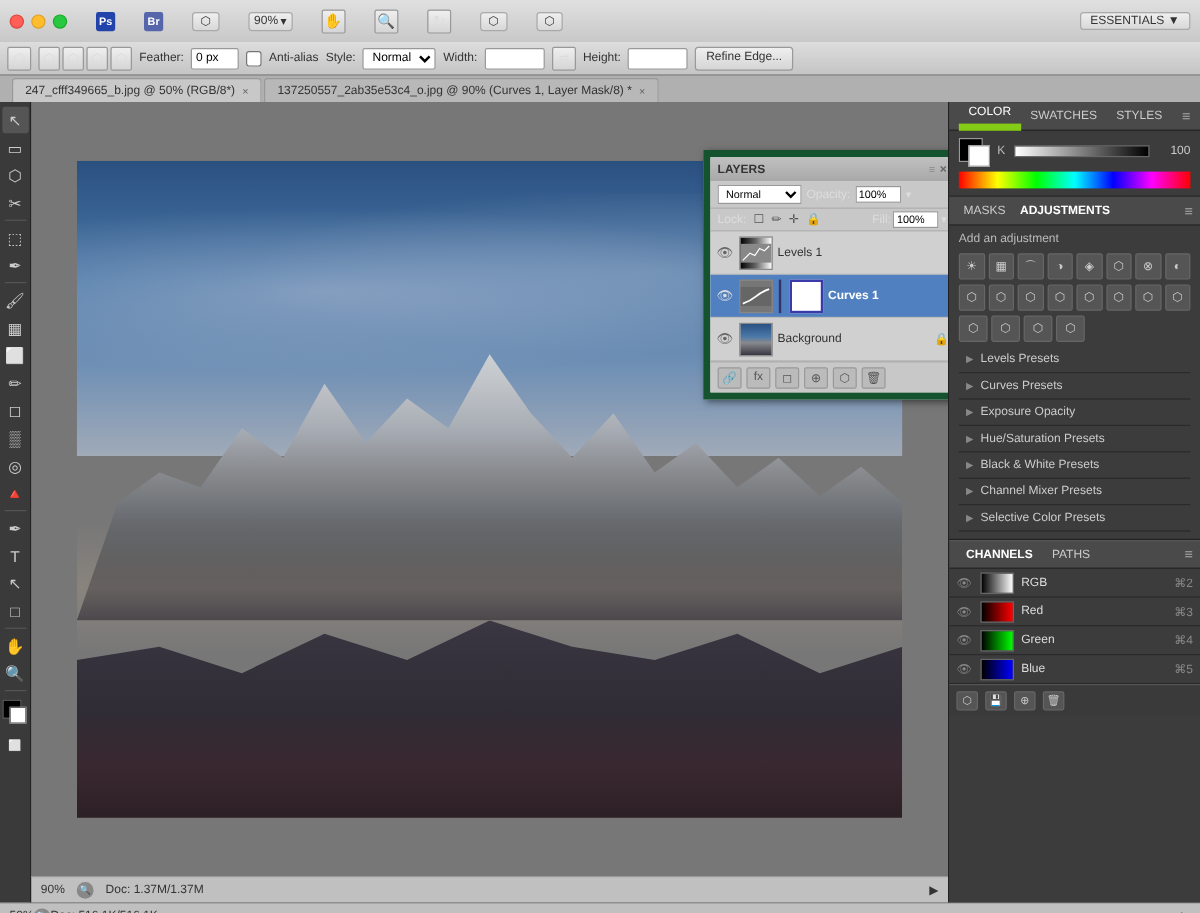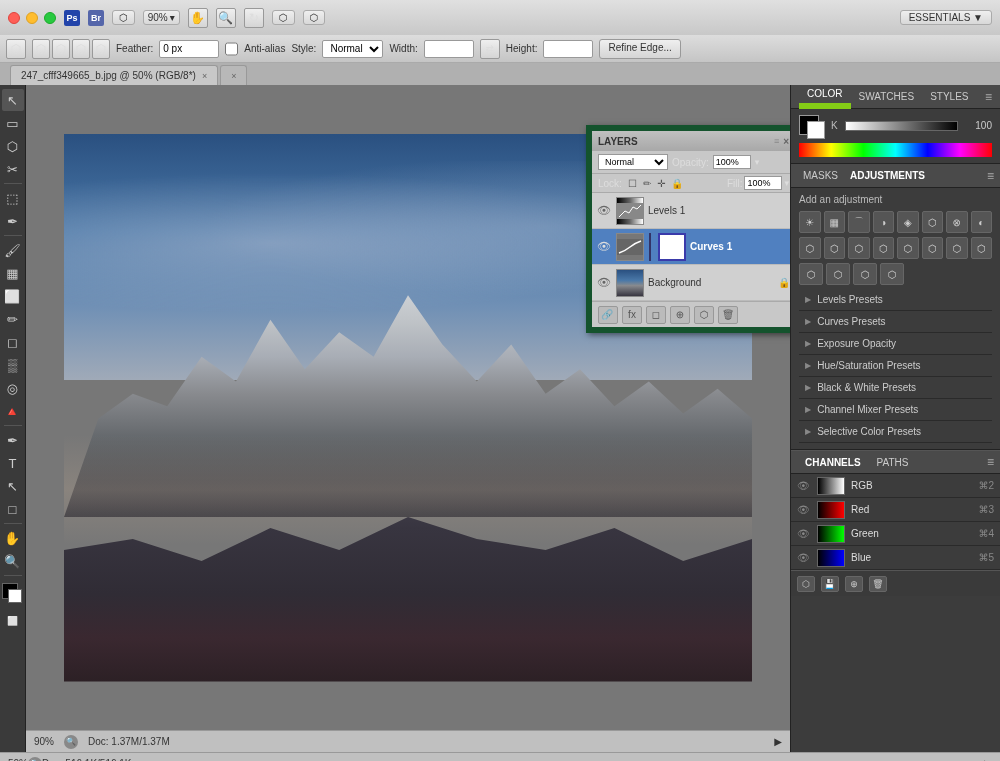--- a/index.html
+++ b/index.html
@@ -1,19 +1,19 @@
 <!DOCTYPE html>
 <html><head>
   <meta charset="utf-8">
   <style>
     * { box-sizing: border-box; margin: 0; padding: 0; }
     body { font-family: 'Arial', sans-serif; font-size: 11px; background: #4a4a4a; color: #ddd; overflow: hidden; width: 1000px; height: 761px; }
 
     
-    .title-bar { height: 35px; background: linear-gradient(to bottom, #e0e0e0, #c8c8c8); display: flex; align-items: center; padding: 16px 8px; gap: 8px; }
+    .title-bar { height: 35px; background: linear-gradient(to bottom, #e0e0e0, #c8c8c8); display: flex; align-items: center; padding: 16px 8px; gap: 24px; }
     .traffic-lights { display: flex; gap: 6px; align-items: center; }
     .traffic-light { width: 12px; height: 12px; border-radius: 50%; }
     .tl-close { background: #ff5f57; border: 1px solid #e0443e; }
     .tl-min { background: #ffbd2e; border: 1px solid #dea123; }
     .tl-max { background: #28c940; border: 1px solid #1aab29; }
     .app-icon { width: 16px; height: 16px; background: #2244aa; border-radius: 2px; display: flex; align-items: center; justify-content: center; font-size: 9px; font-weight: bold; color: white; }
     .title-bar-btn { background: linear-gradient(to bottom, #efefef, #d8d8d8); border: 1px solid #aaa; border-radius: 3px; padding: 1px 6px; font-size: 10px; color: #333; cursor: pointer; }
     .title-bar-zoom { display: flex; align-items: center; gap: 2px; background: linear-gradient(to bottom, #efefef, #d8d8d8); border: 1px solid #aaa; border-radius: 3px; padding: 1px 4px; font-size: 10px; color: #333; }
     .essentials-btn { margin-left: auto; background: linear-gradient(to bottom, #efefef, #d8d8d8); border: 1px solid #aaa; border-radius: 3px; padding: 1px 8px; font-size: 10px; color: #333; cursor: pointer; }
 
@@ -145,41 +145,42 @@
 
 <div class="options-bar">
   <div class="opt-icon">⬡</div>
   <div style="display:flex; gap:2px;">
     <div class="opt-icon" style="width:18px;">⬡</div>
     <div class="opt-icon" style="width:18px;">⬡</div>
     <div class="opt-icon" style="width:18px;">⬡</div>
     <div class="opt-icon" style="width:18px;">⬡</div>
   </div>
   <label>Feather:</label>
-  <input type="text" style="width: 60px;" value="0 px">
+  <input type="text" style="width: 40px;" value="0 px">
   <input type="checkbox" style="">
   <label>Anti-alias</label>
   <label>Style:</label>
   <select style="font-size:10px; height:18px;">
     <option>Normal</option>
   </select>
   <label>Width:</label>
   <input type="text" style="width: 50px;">
   <div class="opt-icon" style="font-size:10px;">⇄</div>
   <label>Height:</label>
   <input type="text" style="width: 50px;">
   <div class="options-bar-btn">Refine Edge...</div>
 </div>
 
 <div class="tab-bar">
   <div class="tab">
     <span>247_cfff349665_b.jpg @ 50% (RGB/8*)</span>
     <span class="tab-close">×</span>
   </div>
   <div class="tab active">
+    <span>137250557_2ab35e53c4_o.jpg @ 90% (Curves 1, Layer Mask/8) *</span>
     <span class="tab-close">×</span>
   </div>
 </div>
 
 <div class="main-layout">
 
   <div class="toolbar">
     <div class="tool-btn active" title="Selection">↖</div>
     <div class="tool-btn" title="Rectangular Marquee">▭</div>
     <div class="tool-btn" title="Lasso">⬡</div>

